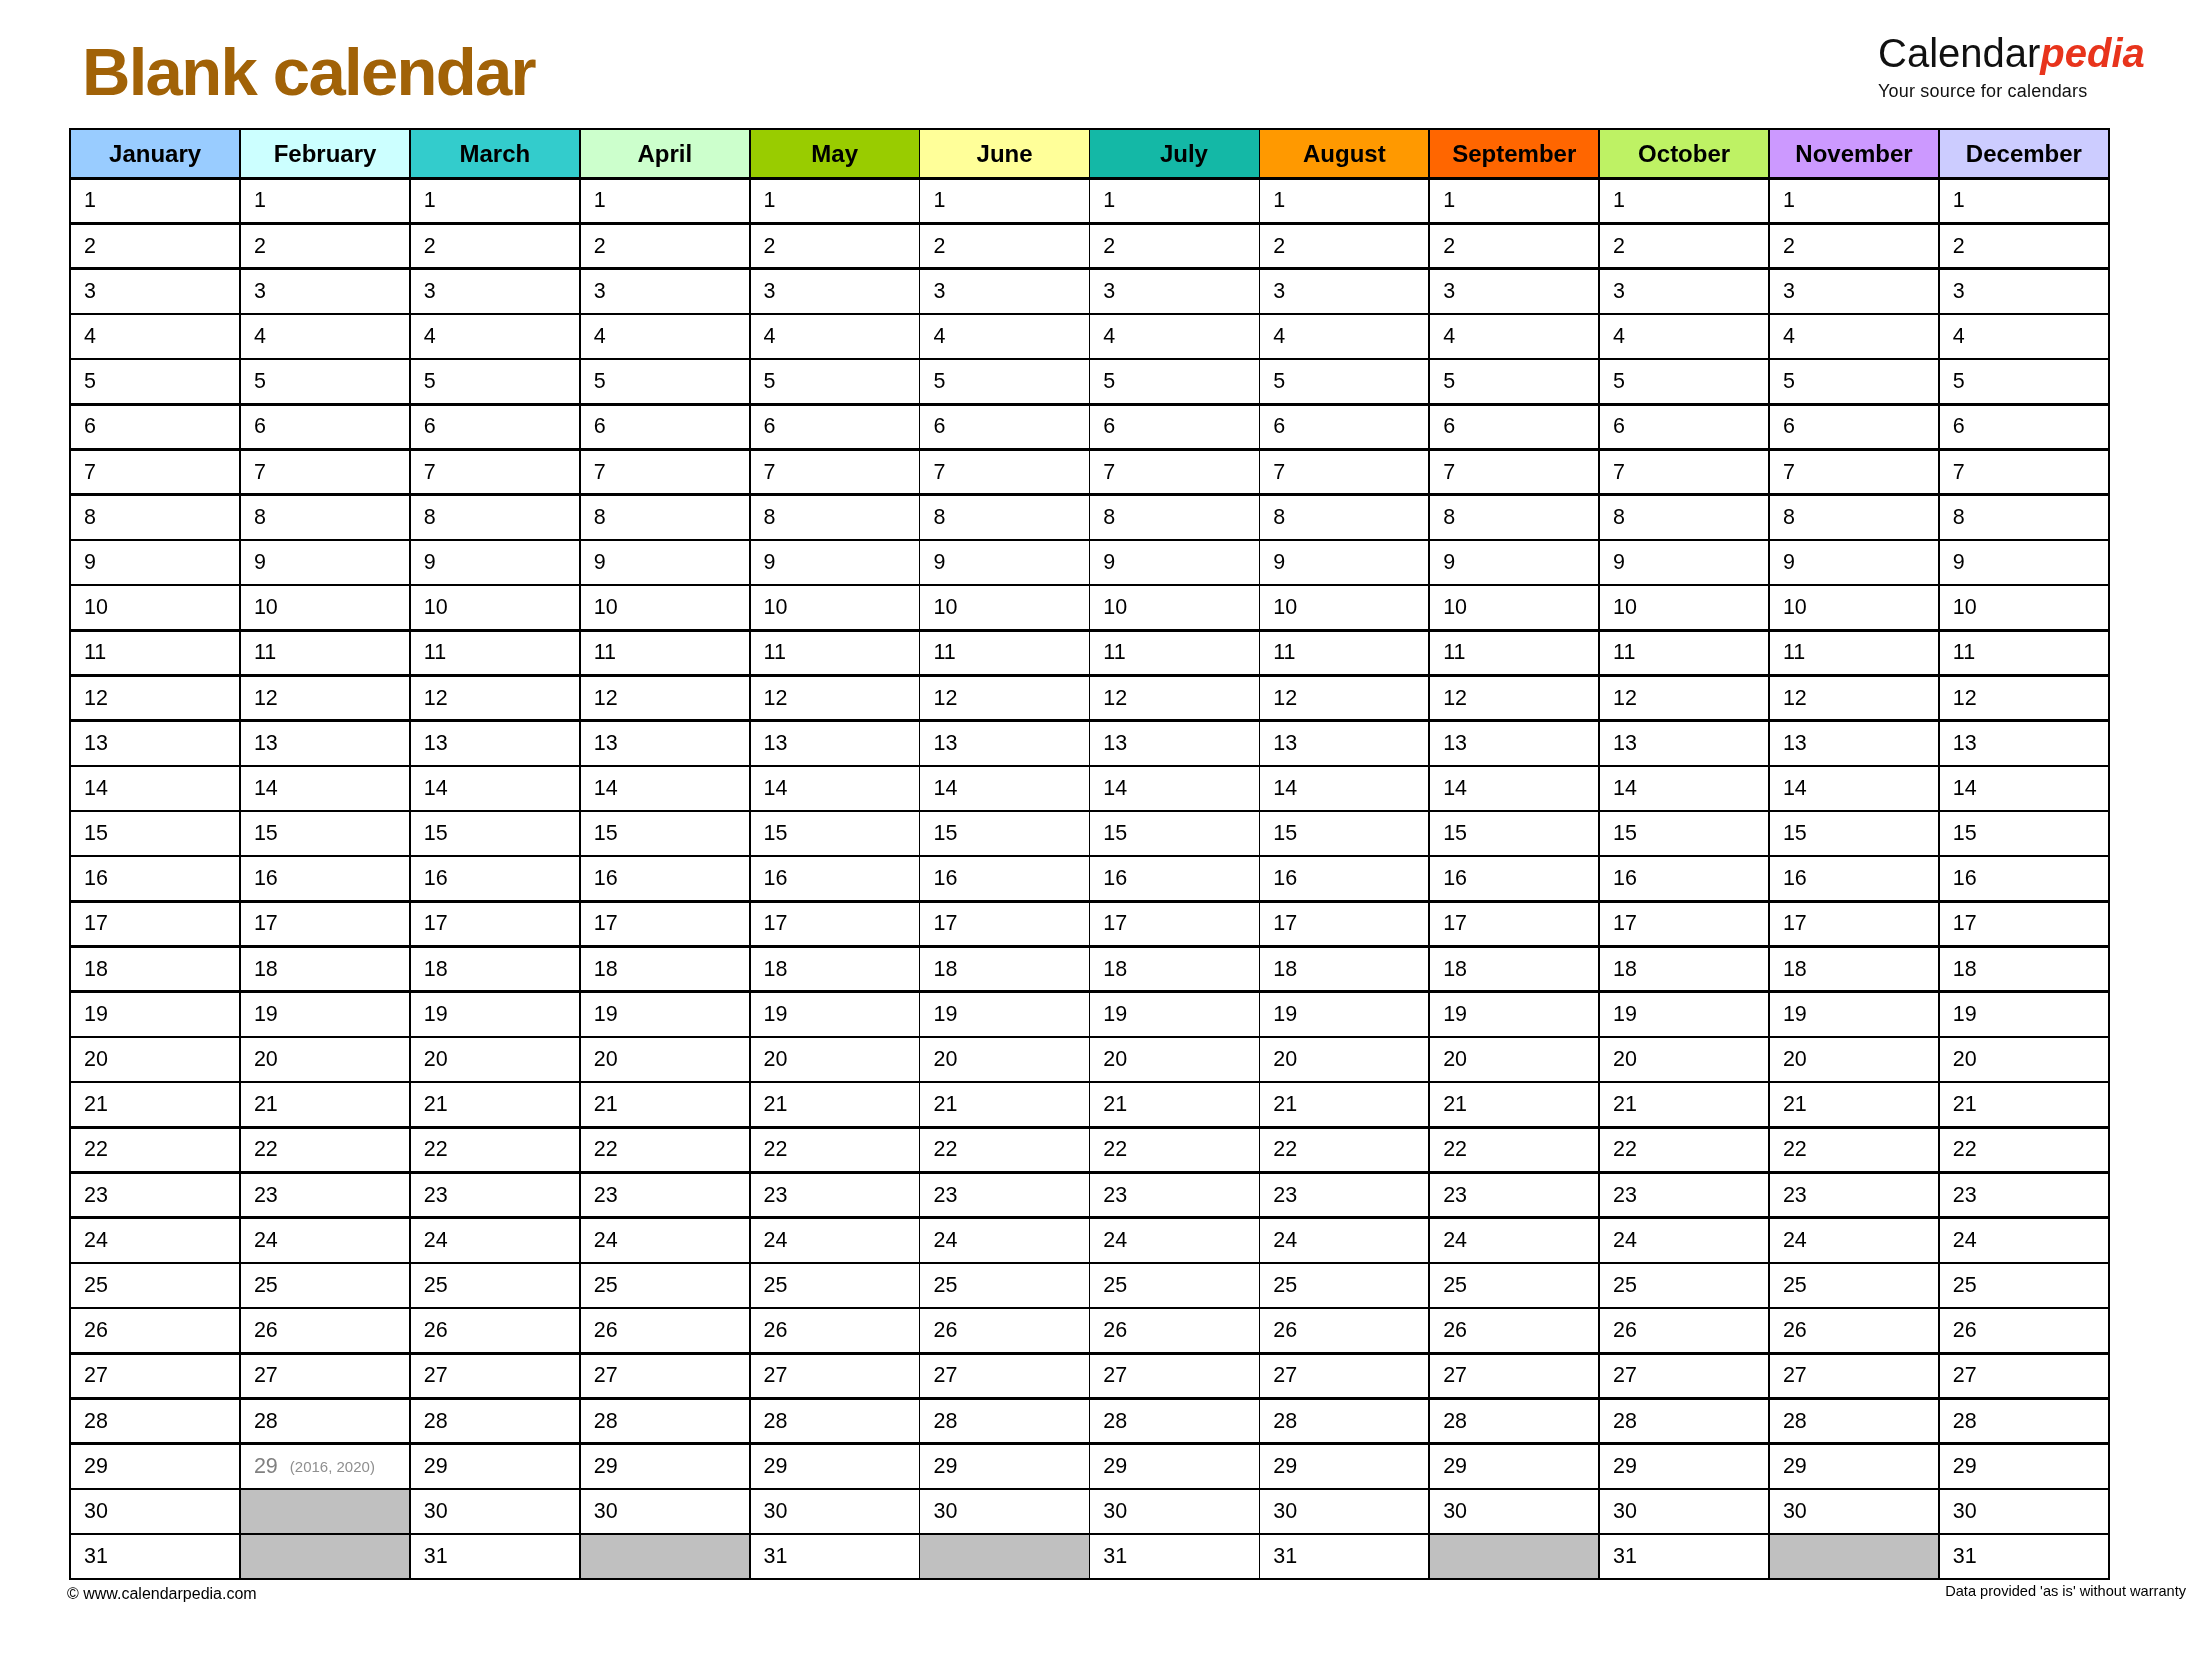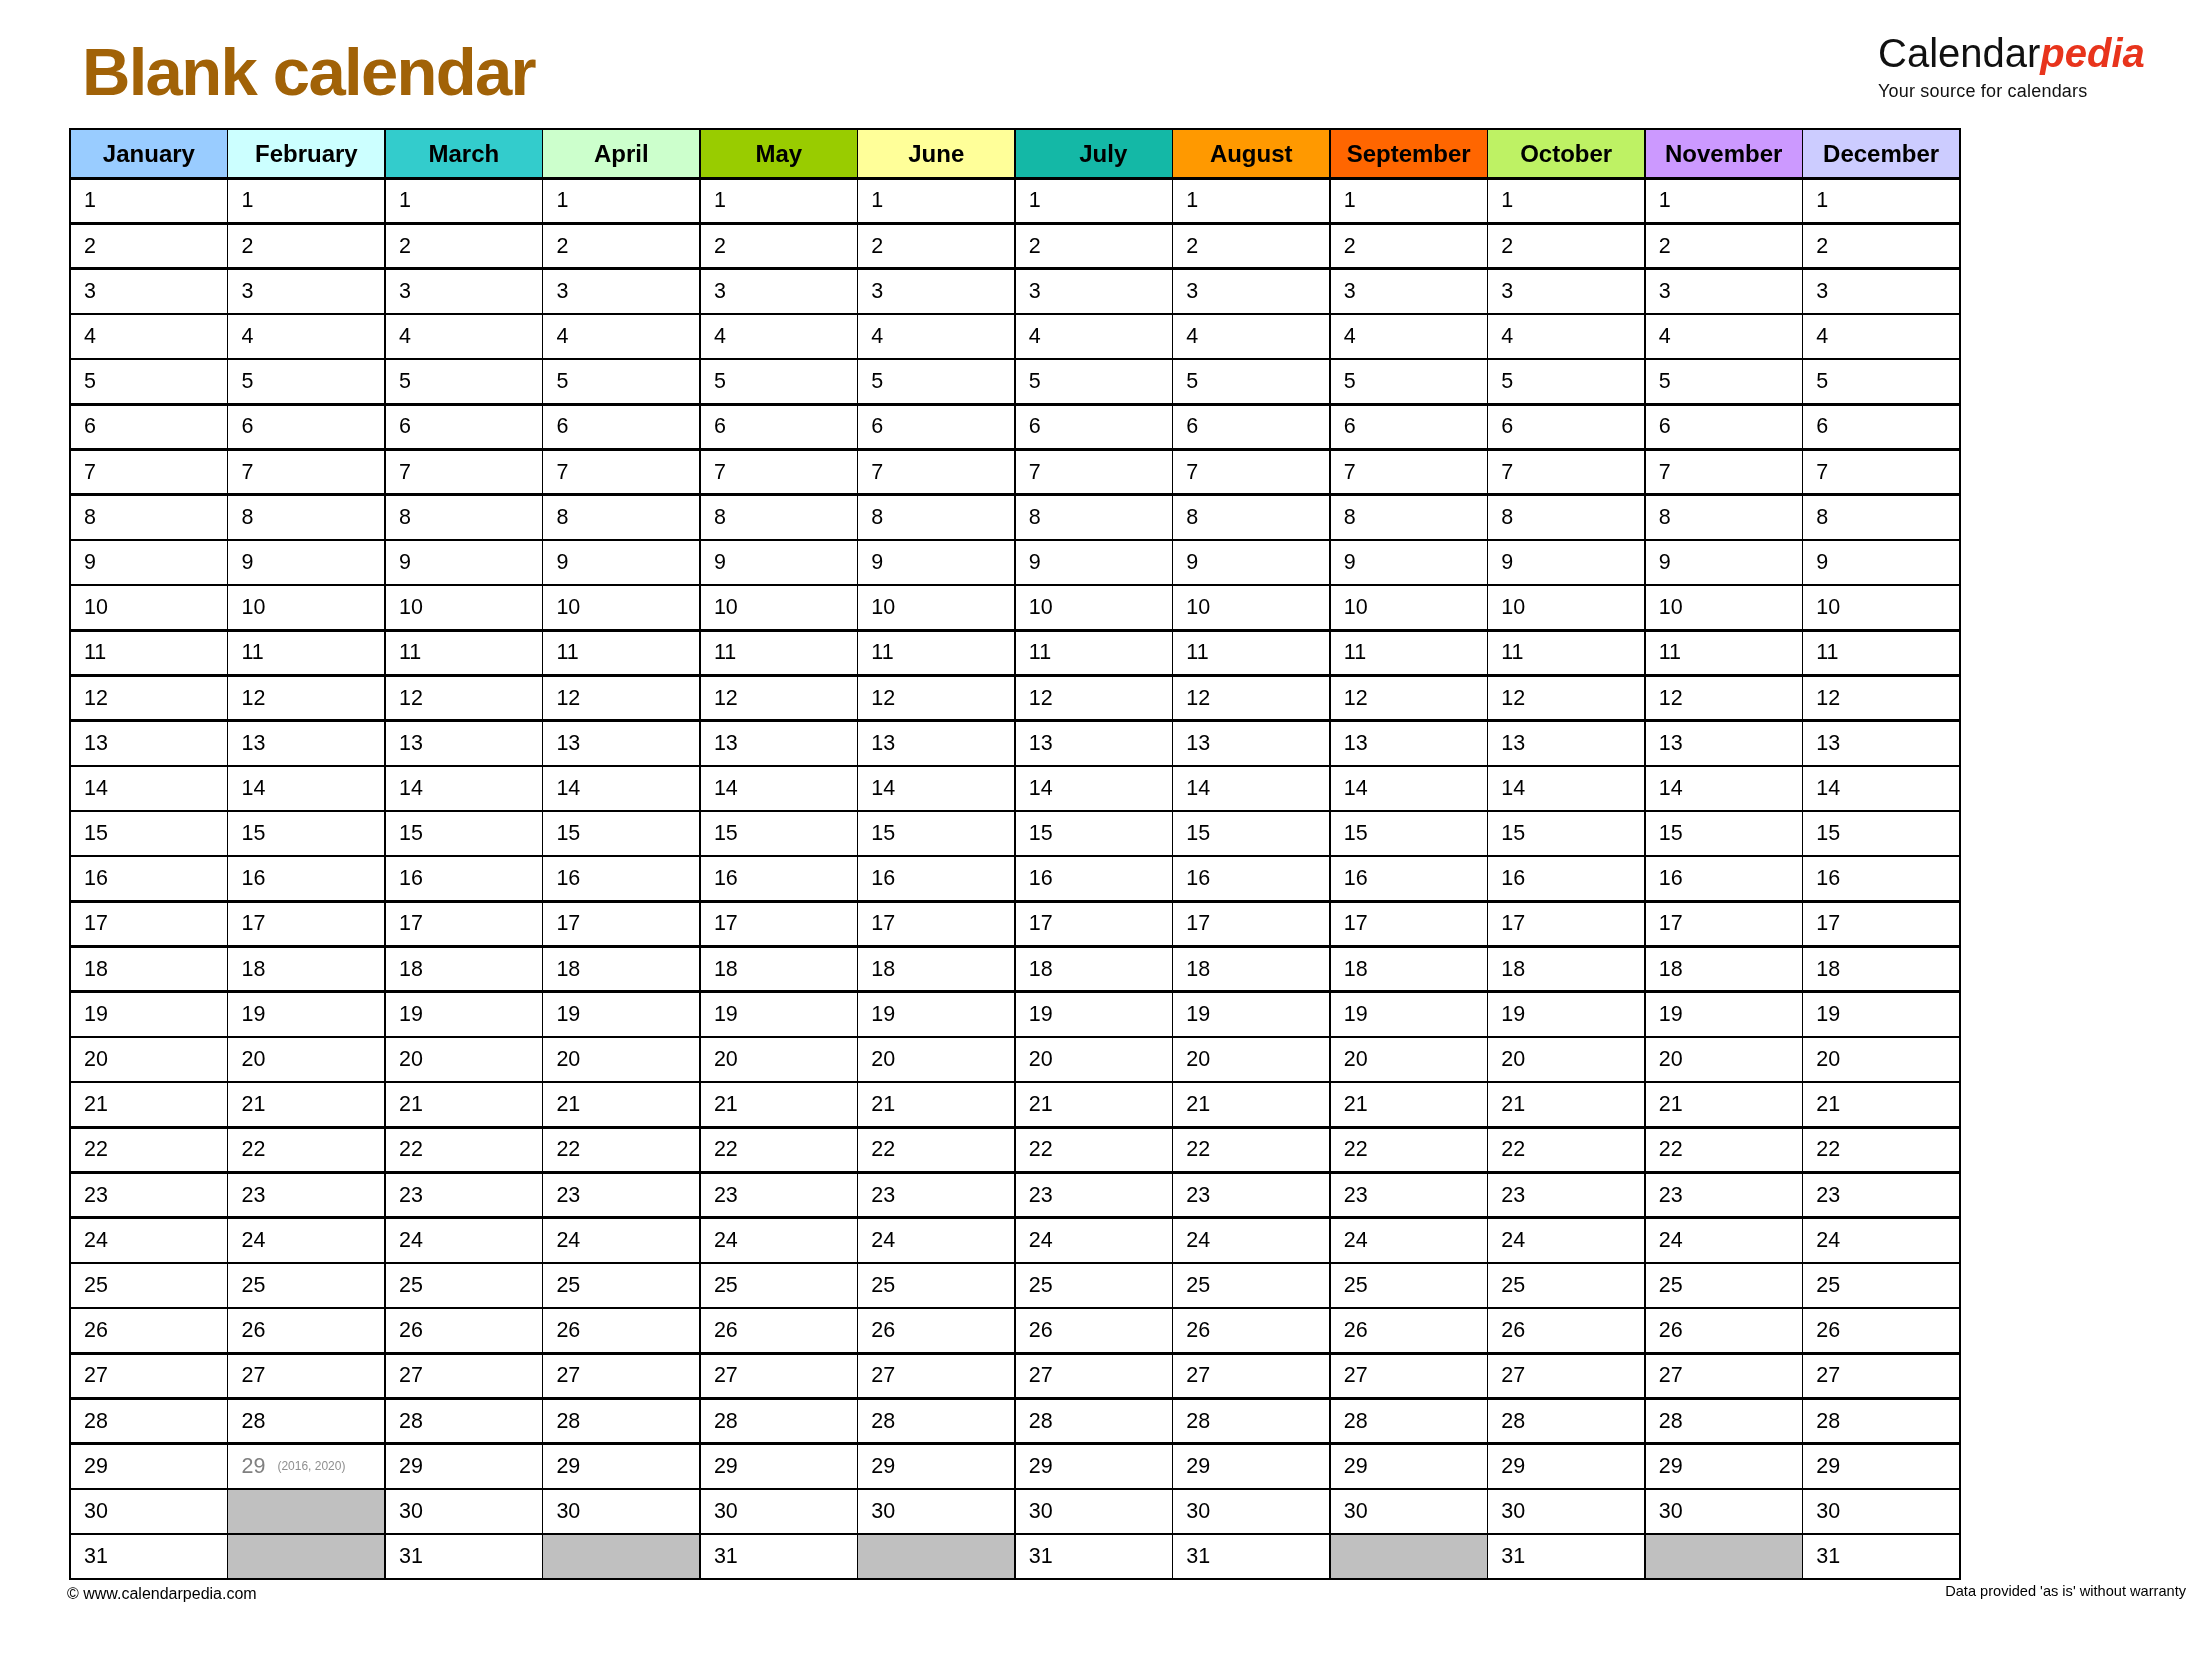--- a/index.html
+++ b/index.html
@@ -48,21 +48,21 @@
     margin-top: 9px;
     font-size: 18px;
     color: #111111;
     letter-spacing: 0.2px;
     white-space: nowrap;
   }
   .calendar-grid {
     position: absolute;
     left: 69px;
     top: 128px;
-    width: 1892px;
+    width: 2041px;
     height: 1452px;
     box-sizing: border-box;
     border: 2.6px solid #000000;
     background: #000000;
     display: grid;
     grid-template-columns: repeat(12, 1fr);
     grid-template-rows: 47px repeat(31, 1fr);
     gap: 2.6px 1.7px;
   }
   .month-header {
@@ -83,21 +83,21 @@
     box-sizing: border-box;
     font-size: 21.5px;
     color: #000000;
     white-space: nowrap;
     overflow: hidden;
   }
   .day-cell.disabled {
     padding-left: 0;
   }
   .day-note {
-    font-size: 12px;
+    font-size: 15px;
     margin-left: 12px;
   }
   .footer-left {
     position: absolute;
     left: 67px;
     top: 1585px;
     font-size: 16px;
     color: #000000;
     white-space: nowrap;
   }

